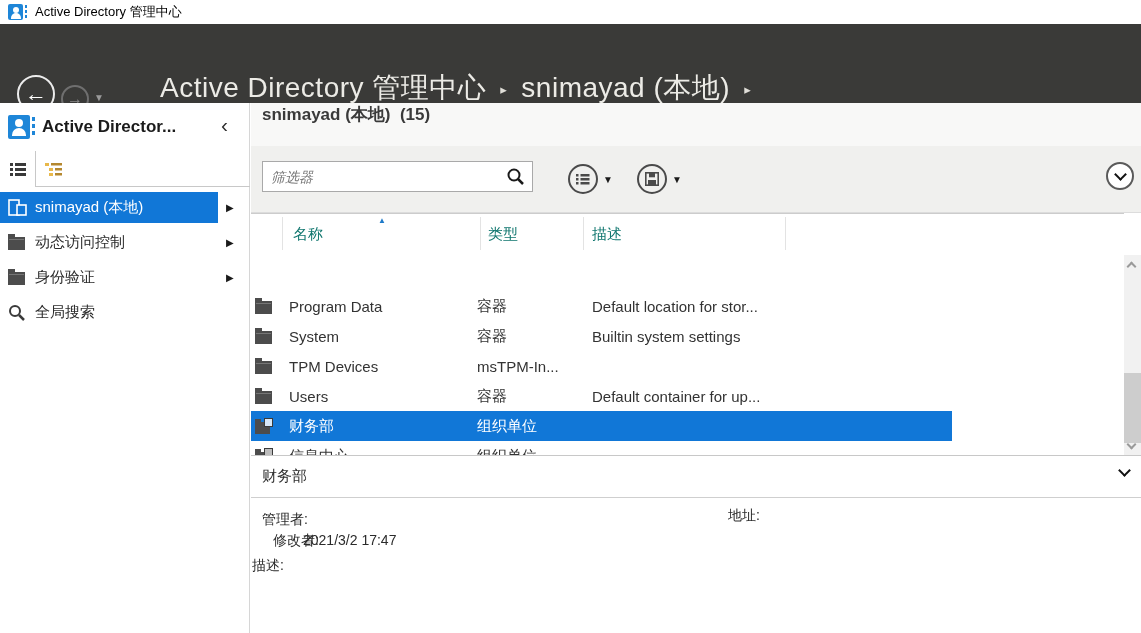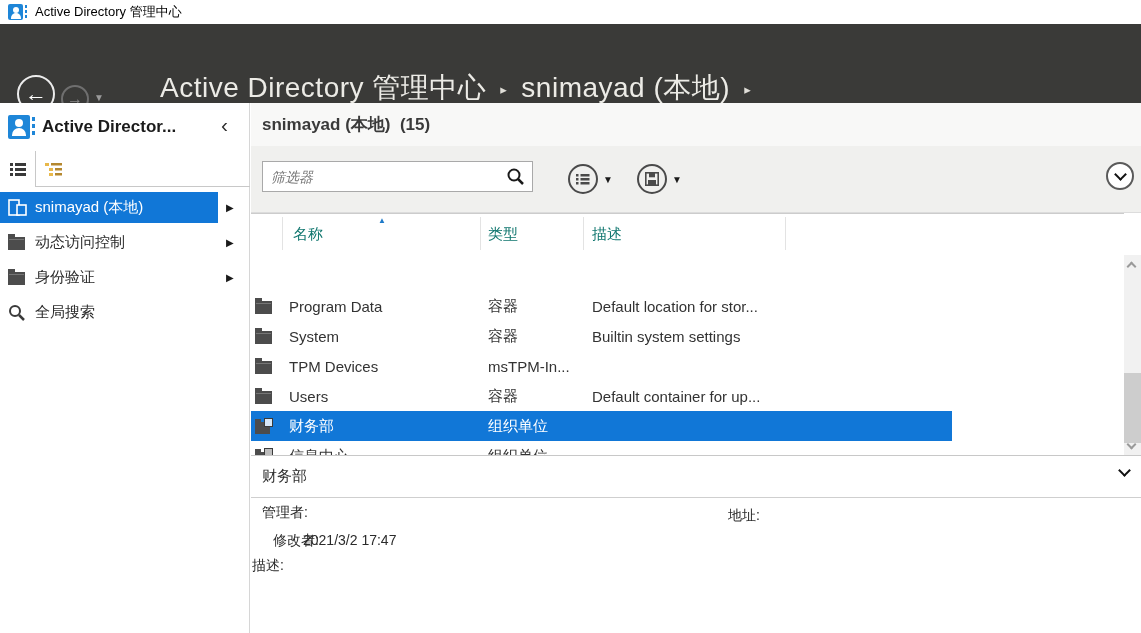--- a/index.html
+++ b/index.html
@@ -45,21 +45,21 @@
   .sb-items { position:absolute; left:0; top:87px; width:250px; }
   .sb-item { position:relative; height:35px; display:flex; align-items:center; }
   .sb-item .sb-ic { width:22px; margin-left:8px; display:flex; justify-content:flex-start; }
   .sb-item .sb-label { margin-left:5px; font-size:15px; color:#2b2b2b; }
   .sb-item .sb-arrow { position:absolute; left:226px; font-size:10px; color:#1a1a1a; }
   .sb-item.selected .sel-bg { position:absolute; left:0; top:2px; width:218px; height:31px; background:#1177d7; }
   .sb-item.selected .sb-ic, .sb-item.selected .sb-label { position:relative; }
   .sb-item.selected .sb-label { color:#fff; }
 
   
-  .content-header { left:251px; top:103px; width:890px; height:43px; background:#f8f8f7; display:flex; align-items:center; }
+  .content-header { left:251px; top:103px; width:890px; height:43px; background:#f8f8f7; display:flex; }
   .content-title { margin-left:11px; font-size:17px; font-weight:bold; color:#3a3a3a; white-space:pre; }
   .toolbar { left:251px; top:146px; width:890px; height:67px; background:#f0f0ee; border-bottom:1px solid #dcdcdc; }
   .filterbox { position:absolute; left:11px; top:15px; width:271px; height:31px; background:#fff; border:1px solid #a9a9a9;
      display:flex; align-items:center; }
   .filterbox input { flex:1; border:none; outline:none; font-style:italic; font-size:14px; color:#555; padding:0 8px;
      font-family:"Liberation Sans",sans-serif; background:transparent; }
   .filterbox .mag { margin-right:7px; display:flex; }
   .tb-btn { position:absolute; top:18px; width:30px; height:30px; border:2px solid #4a4a4a; border-radius:50%; background:transparent;
      display:flex; align-items:center; justify-content:center; }
   .tb-caret { position:absolute; top:28px; font-size:10px; color:#1a1a1a; }
@@ -70,21 +70,21 @@
   
   .table-header { left:251px; top:213px; width:873px; height:42px; background:#fff; border-top:1px solid #ccc; }
   .col-label { position:absolute; top:11px; font-size:15px; color:#0f766e; }
   .col-name { left:42px; } .col-type { left:237px; } .col-desc { left:341px; }
   .sort-arrow { position:absolute; left:127px; top:2px; font-size:8px; color:#1e7ac9; }
   .col-div { position:absolute; top:3px; width:1px; height:33px; background:#e3e3e3; }
   .rows { left:251px; top:255px; width:701px;margin-top:36px; }
   .trow { position:relative; height:30px; display:flex; align-items:center; font-size:15px; color:#333; }
   .trow .cell-icon { position:absolute; left:4px; display:flex; }
   .trow .cell-name { position:absolute; left:38px; }
-  .trow .cell-type { position:absolute; left:237px; }
+  .trow .cell-type { position:absolute; left:226px; }
   .trow .cell-desc { position:absolute; left:341px; }
   .trow.selected { background:#1177d7; color:#fff; }
 
   
   .icon-folder { width:17px; height:13px; background:#4c4c4c; position:relative; margin-top:2px; }
   .icon-folder::before { content:""; position:absolute; left:0; top:-3px; width:7px; height:3px; background:#4c4c4c; }
   .icon-folder::after { content:""; position:absolute; left:1px; top:2px; width:15px; height:1px; background:#767676; }
   .icon-ou { width:15px; height:12px; background:#4c4c4c; position:relative; margin-top:4px; }
   .icon-ou::before { content:""; position:absolute; left:0; top:-3px; width:6px; height:3px; background:#4c4c4c; }
   .icon-ou::after { content:""; position:absolute; right:-3px; top:-4px; width:7px; height:7px; background:#bdbdbd; border:1px solid #3a3a3a; }
@@ -97,21 +97,21 @@
   .sc-down { top:186px; transform:rotate(-45deg); }
   .sc-thumb { position:absolute; left:0; top:118px; width:17px; height:70px; background:#cdcdcd; }
 
   
   .panel-sep { left:251px; top:455px; width:890px; height:1px; background:#c8c8c8; }
   .panel-header { left:251px; top:456px; width:890px; height:40px; background:#fff; display:flex; align-items:center; }
   .panel-title { margin-left:11px; font-size:15px; color:#2e2e2e; }
   .panel-chev { position:absolute; left:869px; top:14px; }
   .details { left:251px; top:497px; width:890px; height:136px; background:#fff; border-top:1px solid #cfcfcf; font-size:14px; color:#2b2b2b; }
   .d-field { position:absolute; }
-  .f-manager { left:11px; top:6px; }
+  .f-manager { left:11px; top:13px; }
   .f-modified { left:22px; top:34px; }
   .f-modified-value { left:52px; top:34px; }
   .f-desc { left:1px; top:59px; }
   .f-address { left:477px; top:9px; }
 </style>
 </head>
 <body>
 
 <div class="abs titlebar">
   <div class="app-icon">

